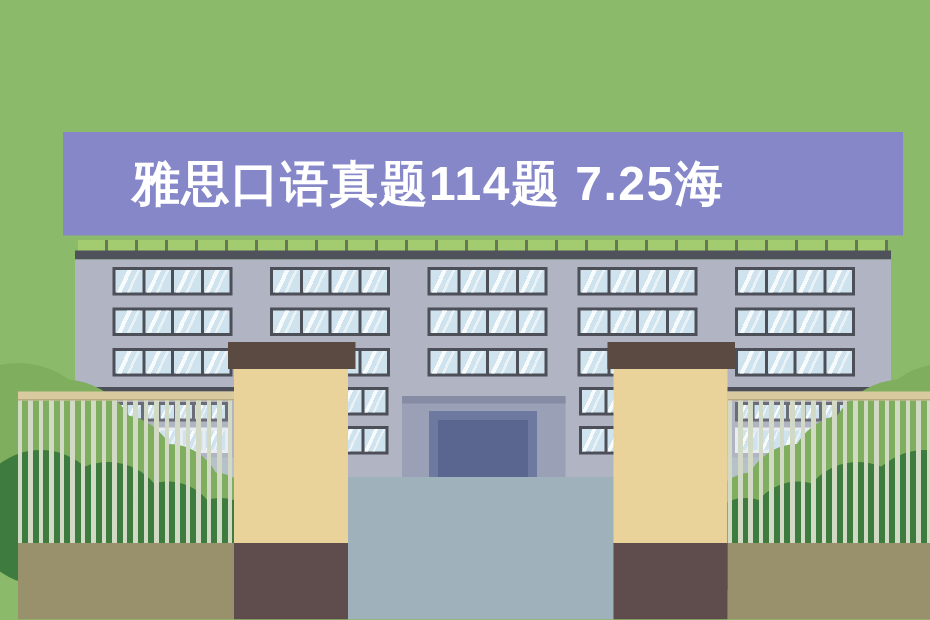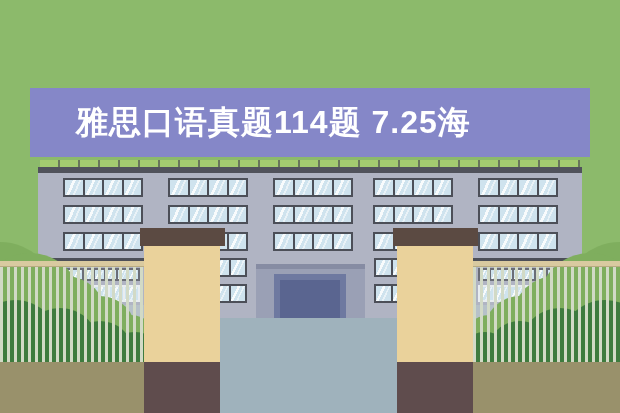--- a/index.html
+++ b/index.html
@@ -1,19 +1,19 @@
 <!DOCTYPE html>
 <html style="--bg: #8cba6b; --banner: #8587c8; --titlecolor: #ffffff; --facade: #b0b4c3; --roofline: #50525b; --railseg: #a3cb70; --railpost: #68775a; --frame: #4c4f58; --pane: #cfe3ee; --portico: #9aa0b5; --porticobar: #868ca3; --doorframe: #6e79a0; --doorpanel: #5a6590; --path: #9fb2bc; --understrip: #b6c1c9; --ground: #99916b; --cap: #5b4a42; --pillar: #ead29b; --base: #5f4c4d; --fencerail: #d9caa0; --fencerailedge: #b8ab82; --fencepost: #d2dac6; --ledge: #4c4f58; --bushlight: #7fae5e; --bushdark: #3e7b3e; --wingframeA: #6a6d77; --wingframeB: #e8edf1;"><head>
 <meta charset="utf-8">
 <style>
   html,body{margin:0;padding:0;}
   body{background:#8cba6b;}
   .stage{position:relative;width:620px;height:413px;overflow:hidden;
          background:var(--bg);font-family:"Liberation Sans","DejaVu Sans",sans-serif;}
-  .abs{position:absolute;}
+  .abs{position:absolute;margin-left:12px;}
 
   
   #banner{left:30px;top:88px;width:560px;height:69px;background:var(--banner);
           display:flex;align-items:center;padding-left:46px;box-sizing:border-box;}
   #banner .title{color:var(--titlecolor);font-size:32px;font-weight:bold;letter-spacing:1px;white-space:nowrap;}
 
   
   #railing{left:40px;top:160px;width:540px;height:8px;
            background:repeating-linear-gradient(90deg,var(--railseg) 0 18px,var(--railpost) 18px 20px);}
   #roofline{left:38px;top:167px;width:544px;height:6px;background:var(--roofline);}

